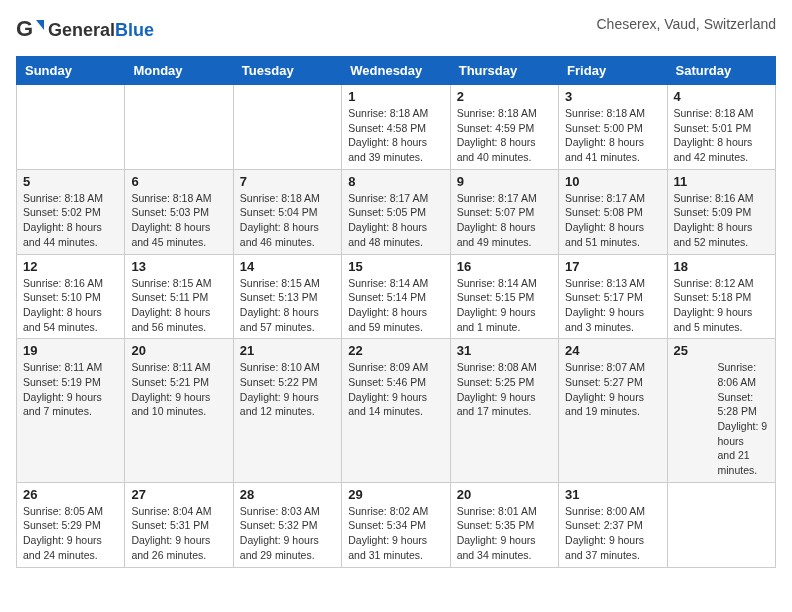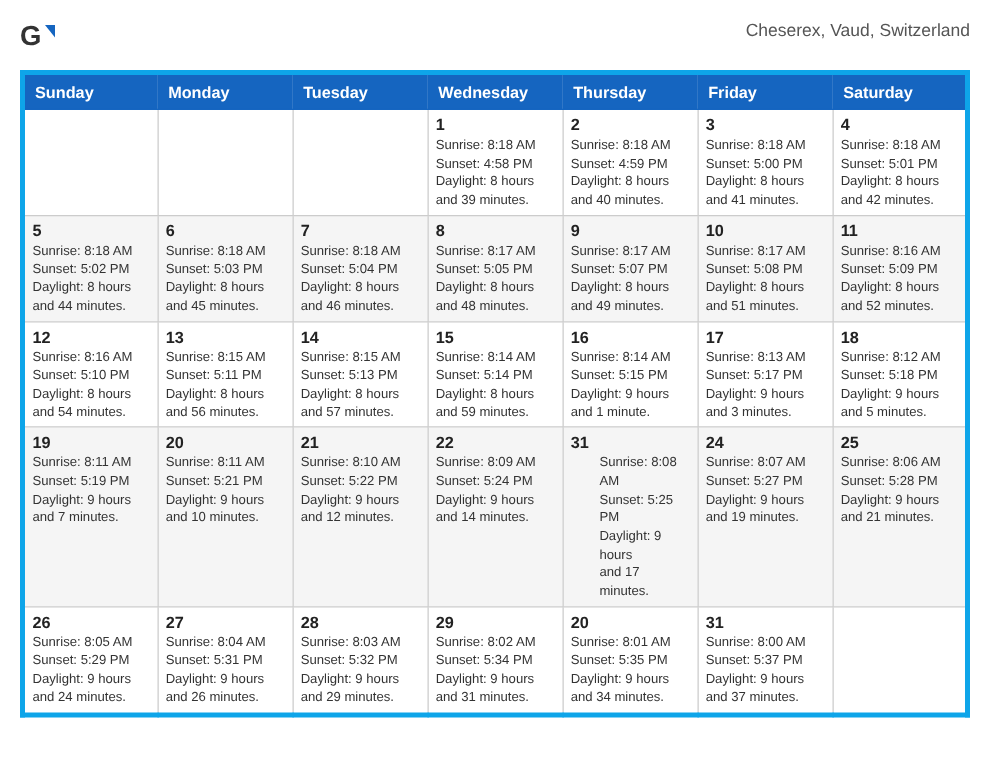--- a/index.html
+++ b/index.html
@@ -45,21 +45,21 @@
       line-height: 1.1;
     }
     .subtitle {
       font-size: 14px;
       color: #555;
       text-align: center;
     }
     .calendar {
       width: 100%;
       border-collapse: collapse;
-      border: 4px solid #0ea5e9;
+      border: 1px solid #0ea5e9;
     }
     .calendar th {
       background-color: #1565c0;
       color: #fff;
       text-align: left;
       padding: 6px 8px;
       font-size: 13px;
       border: 1px solid #1565c0;
     }
     .calendar td {
@@ -90,20 +90,23 @@
   </style>
 </head>
 <body>
 
 <div class="header">
   <div class="logo">
     <svg class="logo-icon" viewBox="0 0 28 28">
       <text x="0" y="20" font-size="22" font-family="Arial" font-weight="bold" fill="#333">G</text>
       <polygon points="20,4 28,4 28,14" fill="#1565c0"></polygon>
     </svg>
+    <div>
+      <span class="logo-text-general">General</span><span class="logo-text-blue">Blue</span>
+    </div>
   </div>
   <div class="title-block">
     <div class="subtitle">Cheserex, Vaud, Switzerland</div>
   </div>
 </div>
 
 <table class="calendar">
   <thead>
     <tr>
         <th>Sunday</th>
@@ -269,41 +272,41 @@
         <td>
           <div class="day-number">21</div>
           <div class="day-info" style="white-space: pre-line;">Sunrise: 8:10 AM
 Sunset: 5:22 PM
 Daylight: 9 hours
 and 12 minutes.</div>
         </td>
         <td>
           <div class="day-number">22</div>
           <div class="day-info" style="white-space: pre-line;">Sunrise: 8:09 AM
-Sunset: 5:24 PM
+Sunset: 5:46 PM
 Daylight: 9 hours
 and 14 minutes.</div>
         </td>
         <td>
           <div class="day-number">31</div>
-          <div class="day-info" style="white-space: pre-line; margin-left: 23px;">Sunrise: 8:08 AM
+          <div class="day-info" style="white-space: pre-line;">Sunrise: 8:08 AM
 Sunset: 5:25 PM
 Daylight: 9 hours
 and 17 minutes.</div>
         </td>
         <td>
           <div class="day-number">24</div>
           <div class="day-info" style="white-space: pre-line;">Sunrise: 8:07 AM
 Sunset: 5:27 PM
 Daylight: 9 hours
 and 19 minutes.</div>
         </td>
         <td>
           <div class="day-number">25</div>
-          <div class="day-info" style="white-space: pre-line;">Sunrise: 8:06 AM
+          <div class="day-info" style="white-space: pre-line; margin-left: 44px;">Sunrise: 8:06 AM
 Sunset: 5:28 PM
 Daylight: 9 hours
 and 21 minutes.</div>
         </td>
       </tr>
       <tr>
         <td>
           <div class="day-number">26</div>
           <div class="day-info" style="white-space: pre-line;">Sunrise: 8:05 AM
 Sunset: 5:29 PM
@@ -334,20 +337,20 @@
         <td>
           <div class="day-number">20</div>
           <div class="day-info" style="white-space: pre-line;">Sunrise: 8:01 AM
 Sunset: 5:35 PM
 Daylight: 9 hours
 and 34 minutes.</div>
         </td>
         <td>
           <div class="day-number">31</div>
           <div class="day-info" style="white-space: pre-line;">Sunrise: 8:00 AM
-Sunset: 5:37 PM
+Sunset: 2:37 PM
 Daylight: 9 hours
 and 37 minutes.</div>
         </td>
         <td class="empty-cell"></td>
       </tr>
     </tbody>
 </table>
 
 </body></html>

